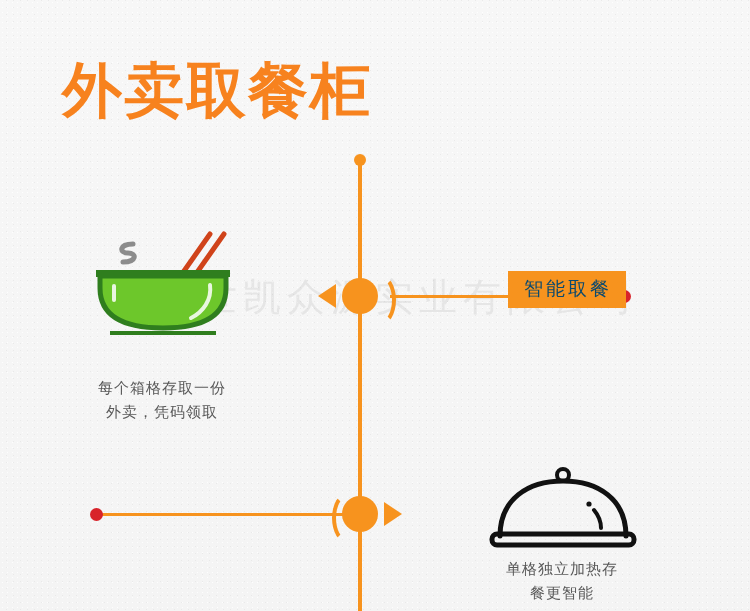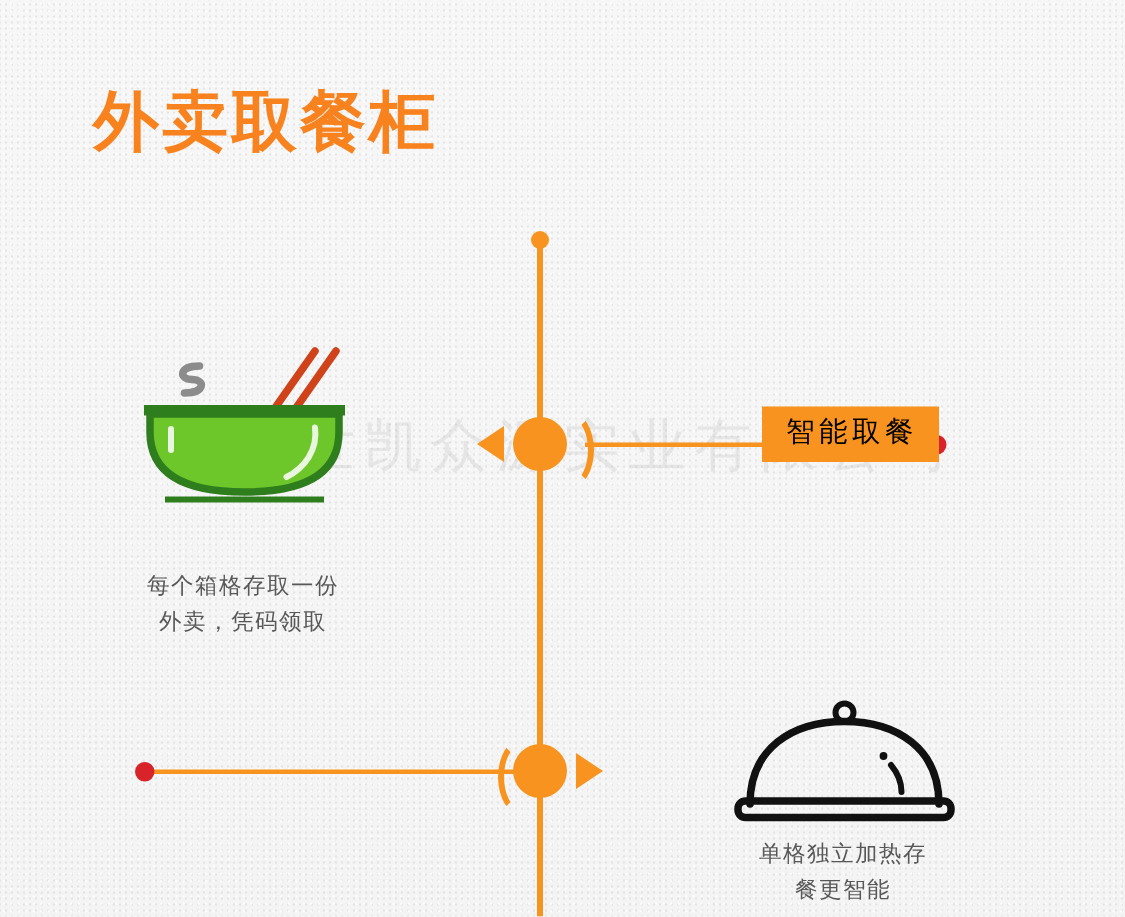--- a/index.html
+++ b/index.html
@@ -22,21 +22,21 @@
       linear-gradient(#f7f7f7, #f4f4f4);
     background-size: 5px 5px, 4px 4px, 7px 7px, 100% 100%;
     background-position: 0 0, 2px 1px, 3px 4px, 0 0;
   }
 
   
   .title {
     position: absolute;
     left: 62px;
     top: 60px;
-    font-size: 44px;
+    font-size: 60px;
     font-weight: bold;
     color: #F7821E;
     letter-spacing: 2px;
     line-height: 1;
     white-space: nowrap;
   }
 
   
   .watermark {
     position: absolute;
@@ -143,41 +143,41 @@
     border-radius: 50%;
     background: #D8232A;
   }
   #reddot-right { left: 618px; top: 290px; }
   #reddot-left  { left: 90px;  top: 508px; }
 
   
   .badge {
     position: absolute;
     background: #F7931E;
-    color: #000000;
+    color: #0c4a6e;
     font-size: 19px;
     letter-spacing: 3px;
     padding: 7px 14px 8px 16px;
     white-space: nowrap;
     line-height: 1.15;
   }
   #badge-smart { left: 508px; top: 271px; }
   #badge-eco   { left: 100px; top: 488px; }
 
   
   .caption {
     position: absolute;
     font-size: 15px;
     color: #585858;
     line-height: 1.6;
     letter-spacing: 1px;
     text-align: center;
     white-space: pre-line;
   }
-  #caption-bowl   { left: 62px;  top: 378px; width: 200px; }
+  #caption-bowl   { left: 62px;  top: 378px; width: 200px; font-family: Liberation Mono, monospace; }
   #caption-cloche { left: 462px; top: 557px; width: 200px; text-align: center; }
 
   
   .illus { position: absolute; }
   #bowl-illustration  { left: 88px;  top: 228px; width: 150px; height: 110px; }
   #cloche-illustration { left: 488px; top: 466px; width: 150px; height: 88px; }
 </style>
 </head>
 <body>
 

